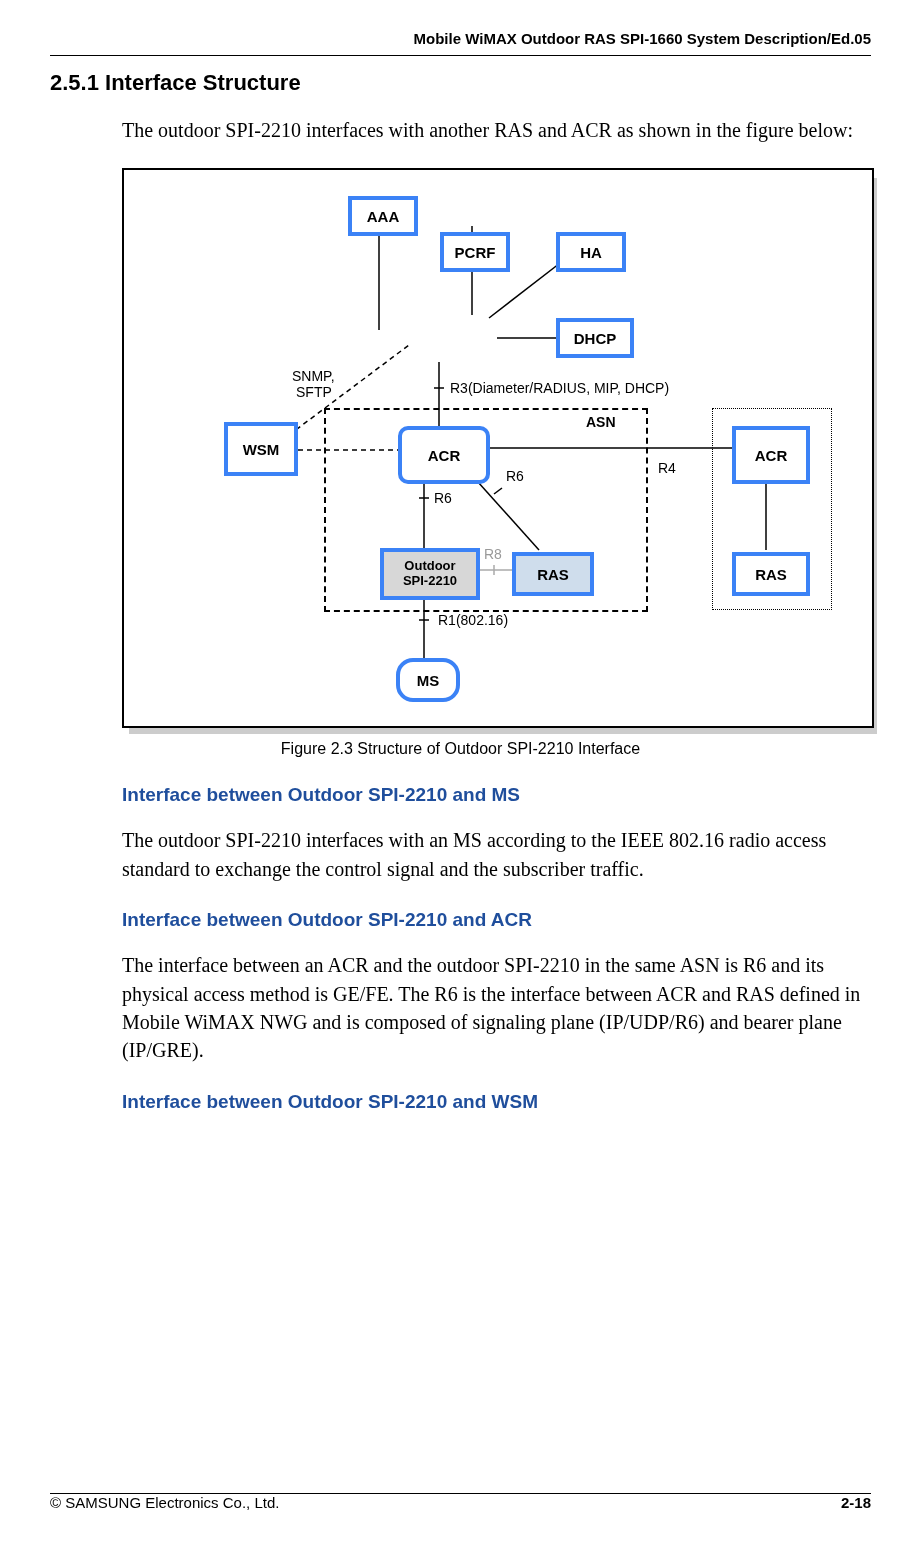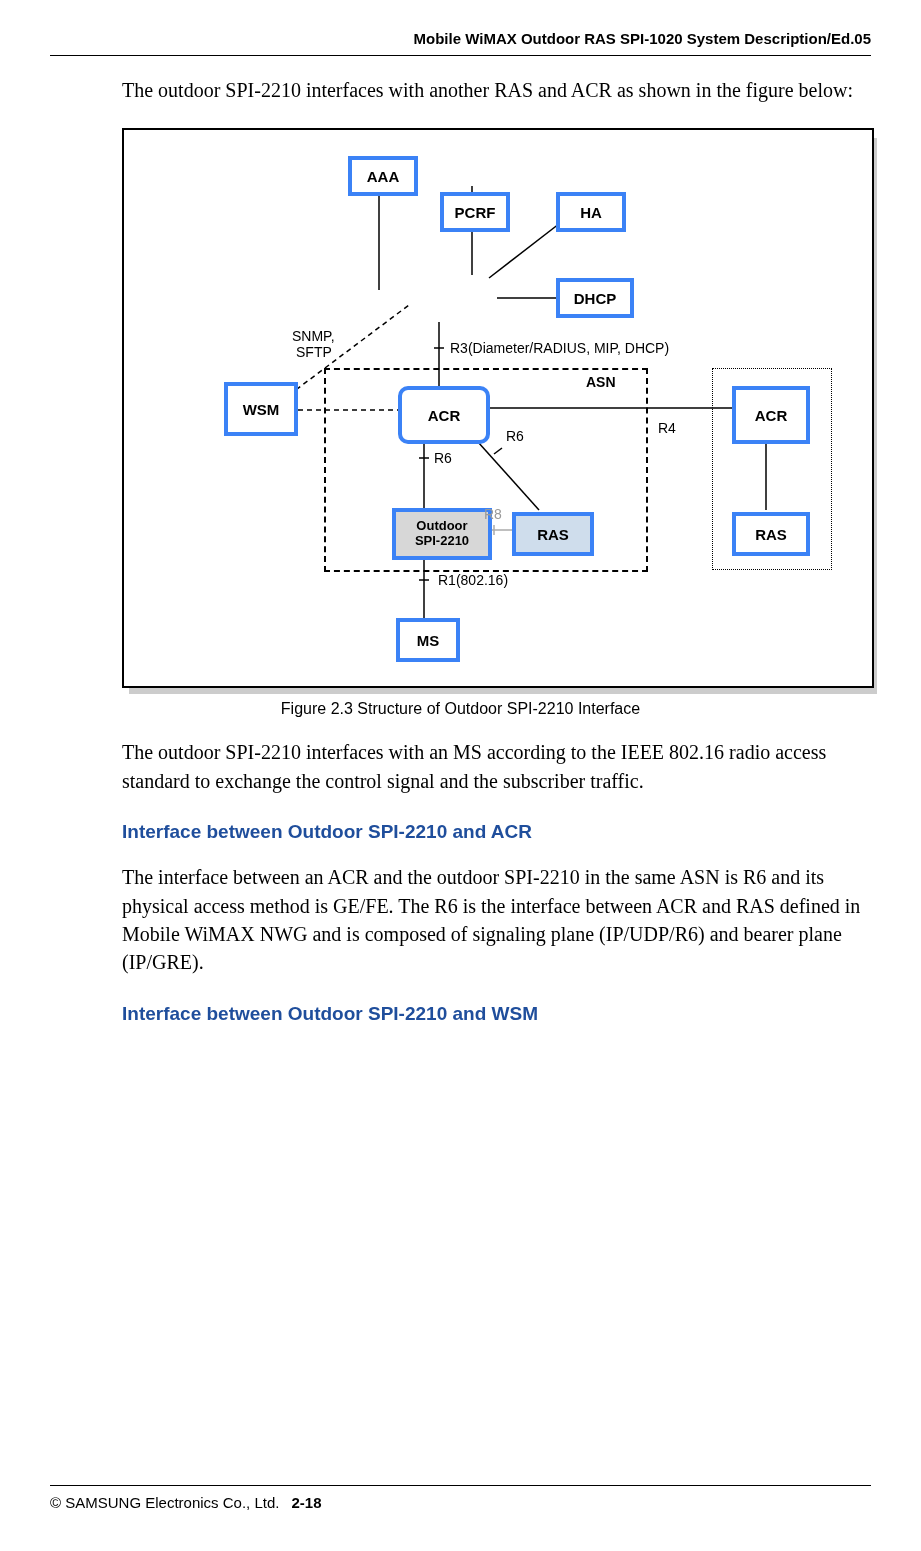--- a/index.html
+++ b/index.html
@@ -24,24 +24,24 @@
       font-size: 15px;
       padding-bottom: 8px;
       border-bottom: 1px solid #000;
     }
     .footer {
       position: absolute;
       bottom: 40px;
       left: 50px;
       right: 50px;
       border-top: 1px solid #000;
-      padding-top: 8px;
       font-family: Arial, sans-serif;
       font-size: 15px;
       display: flex;
+      justify-content: space-between;
     }
     h1.section {
       font-family: Arial, sans-serif;
       font-weight: bold;
       font-size: 30px;
       margin: 40px 0 10px 0;
     }
     h2.sub {
       font-family: Arial, sans-serif;
       font-weight: bold;
@@ -121,23 +121,24 @@
     .cloud {
       position: absolute;
       width: 110px; height: 68px;
     }
   </style>
 </head>
 <body>
 
 <div class="page">
   <div class="header">
-    <span>Mobile WiMAX Outdoor RAS SPI-1020 System Description/Ed.05</span>
+    <span>Mobile WiMAX Outdoor RAS SPI-1660 System Description/Ed.05</span>
   </div>
 
+  <h2 class="sub">2.5.1  Interface Structure</h2>
 
   <p class="body-text">The outdoor SPI-2210 interfaces with another RAS and ACR as shown in the figure below:</p>
 
   <div style="position:relative; margin-left:72px;">
     <div class="shadow"></div>
     <div class="diagram-outer" style="margin-left:0;">
 
       <svg class="lines">
 
         <line x1="255" y1="56" x2="255" y2="160" stroke="#000" stroke-width="1.5"></line>
@@ -196,53 +197,54 @@
       <div class="asn-box2" style="left:588px; top:238px; width:118px; height:200px;"></div>
 
       <div class="box" style="left:274px; top:256px; width:84px; height:50px; border-radius:10px;">
           <span>ACR</span>
         </div>
 
       <div class="box" style="left:608px; top:256px; width:70px; height:50px;">
           <span>ACR</span>
         </div>
 
-      <div class="box" style="left:268px; top:378px; width:92px; height:44px; background:#d7d7d7; font-size:13px; line-height:1.15;">
+      <div class="box" style="left:256px; top:378px; width:92px; height:44px; background:#d7d7d7; font-size:13px; line-height:1.15;">
         <div>
           <span>Outdoor</span><br>
           <span>SPI-2210</span>
         </div>
       </div>
 
       <div class="box" style="left:388px; top:382px; width:74px; height:36px; background:#cfddec;">
           <span>RAS</span>
         </div>
 
       <div class="box" style="left:608px; top:382px; width:70px; height:36px;">
           <span>RAS</span>
         </div>
 
-      <div class="box" style="left:272px; top:488px; width:56px; height:36px;">
+      <div class="box" style="left:272px; top:488px; width:56px; height:36px;border-radius:17px;">
           <span>MS</span>
         </div>
 
       <div class="label" style="left:168px; top:198px;">SNMP,</div>
       <div class="label" style="left:172px; top:214px;">SFTP</div>
       <div class="label" style="left:326px; top:210px;">R3(Diameter/RADIUS, MIP, DHCP)</div>
       <div class="label" style="left:310px; top:320px;">R6</div>
       <div class="label" style="left:382px; top:298px;">R6</div>
       <div class="label" style="left:534px; top:290px;">R4</div>
       <div class="label" style="left:360px; top:376px; color:#999;">R8</div>
       <div class="label" style="left:314px; top:442px;">R1(802.16)</div>
 
     </div>
   </div>
 
   <p class="figure-caption">Figure 2.3    Structure of Outdoor SPI-2210 Interface</p>
 
+  <div class="subheading-blue">Interface between Outdoor SPI-2210 and MS</div>
   <p class="body-text">The outdoor SPI-2210 interfaces with an MS according to the IEEE 802.16 radio access standard to exchange the control signal and the subscriber traffic.</p>
 
   <div class="subheading-blue">Interface between Outdoor SPI-2210 and ACR</div>
   <p class="body-text">The interface between an ACR and the outdoor SPI-2210 in the same ASN is R6 and its physical access method is GE/FE. The R6 is the interface between ACR and RAS defined in Mobile WiMAX NWG and is composed of signaling plane (IP/UDP/R6) and bearer plane (IP/GRE).</p>
 
   <div class="subheading-blue">Interface between Outdoor SPI-2210 and WSM</div>
 
   <div class="footer">
     <span>© SAMSUNG Electronics Co., Ltd.</span>
     <span style="font-weight:bold;margin-left:12px;">2-18</span>

